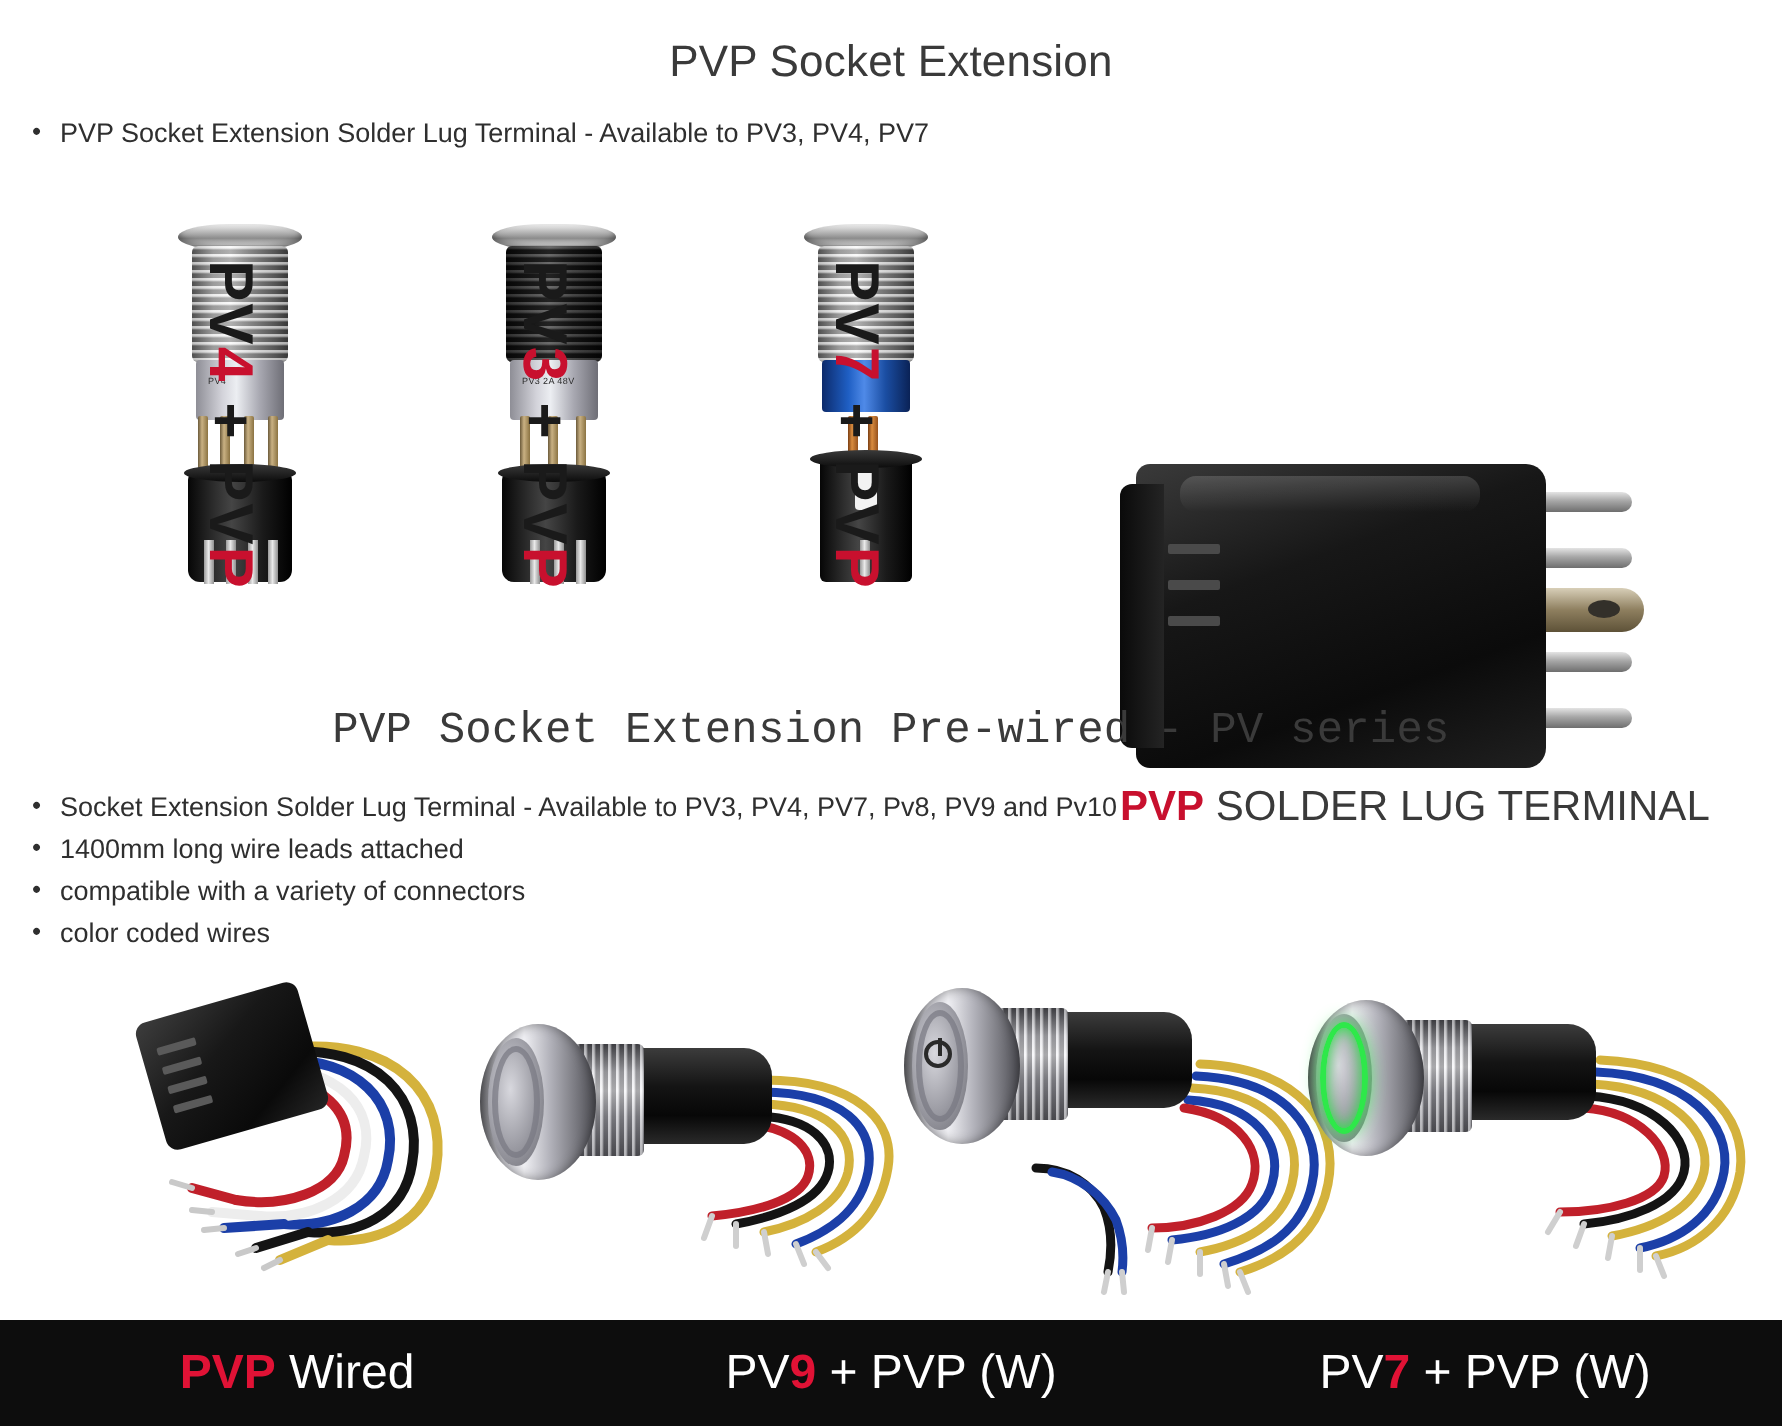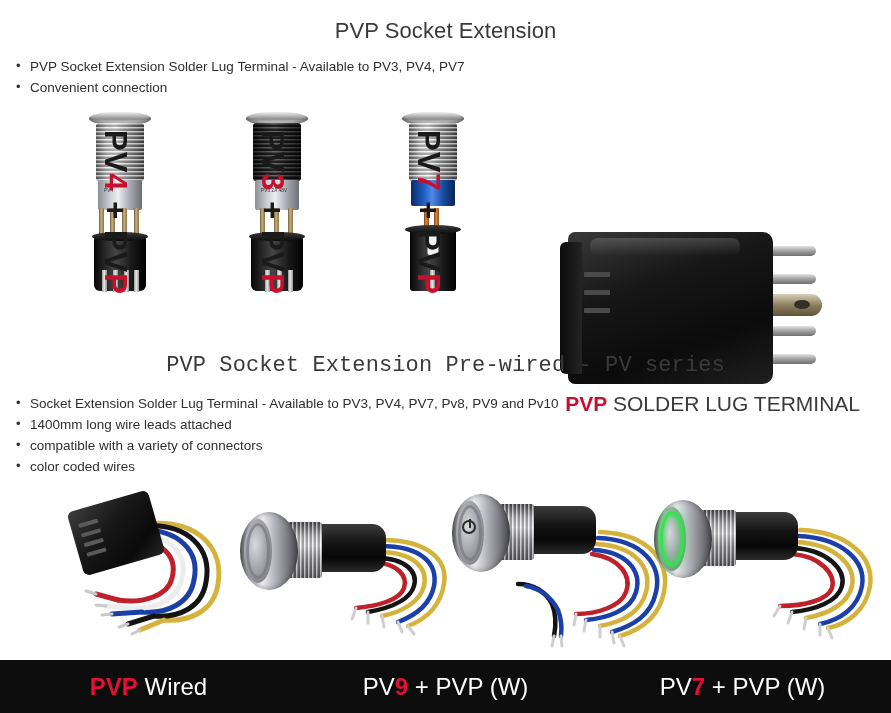--- a/index.html
+++ b/index.html
@@ -162,21 +162,21 @@
     height:22px; width:62px;
     background:linear-gradient(180deg,#d8cfb8,#8e7f5f 50%,#5e5238 100%);
     border-radius:0 11px 11px 0;
   }
   .lug-pin.center::after{
     content:""; position:absolute; right:12px; top:6px; width:16px; height:9px;
     border-radius:50%; background:#33302a;
   }
   .lug-caption{
     position:absolute; left:0; top:172px; width:300px;
-    font-size:21px; font-weight:400; color:#3a3a3a; white-space:nowrap;text-align:right;
+    font-size:21px; font-weight:400; color:#3a3a3a; white-space:nowrap;
   }
   .lug-caption .brand{ color:#c8102e; font-weight:700; }
 
   
   .row-bot{ position:absolute; left:0; top:488px; width:891px; height:172px; }
   .prod{ position:absolute; top:0; height:168px; }
   #prod-1{ left:12px;  width:228px; }
   #prod-2{ left:232px; width:230px; }
   #prod-3{ left:448px; width:230px; }
   #prod-4{ left:650px; width:238px; }
@@ -250,21 +250,20 @@
 </style>
 </head>
 <body>
 
 <div class="page">
 
   <h1 class="section-title" id="title-1">PVP Socket Extension</h1>
 
   <ul class="bullets" id="bullets-1">
     <li>PVP Socket Extension Solder Lug Terminal - Available to PV3, PV4, PV7</li>
-    <li>Convenient connection</li>
   </ul>
 
   <div class="row-top">
 
     <div class="switch-unit" id="unit-pv4">
       <div class="sw-bezel"></div>
       <div class="sw-thread"></div>
       <div class="sw-base">
         <span class="sw-base-label">PV4</span>
       </div>

